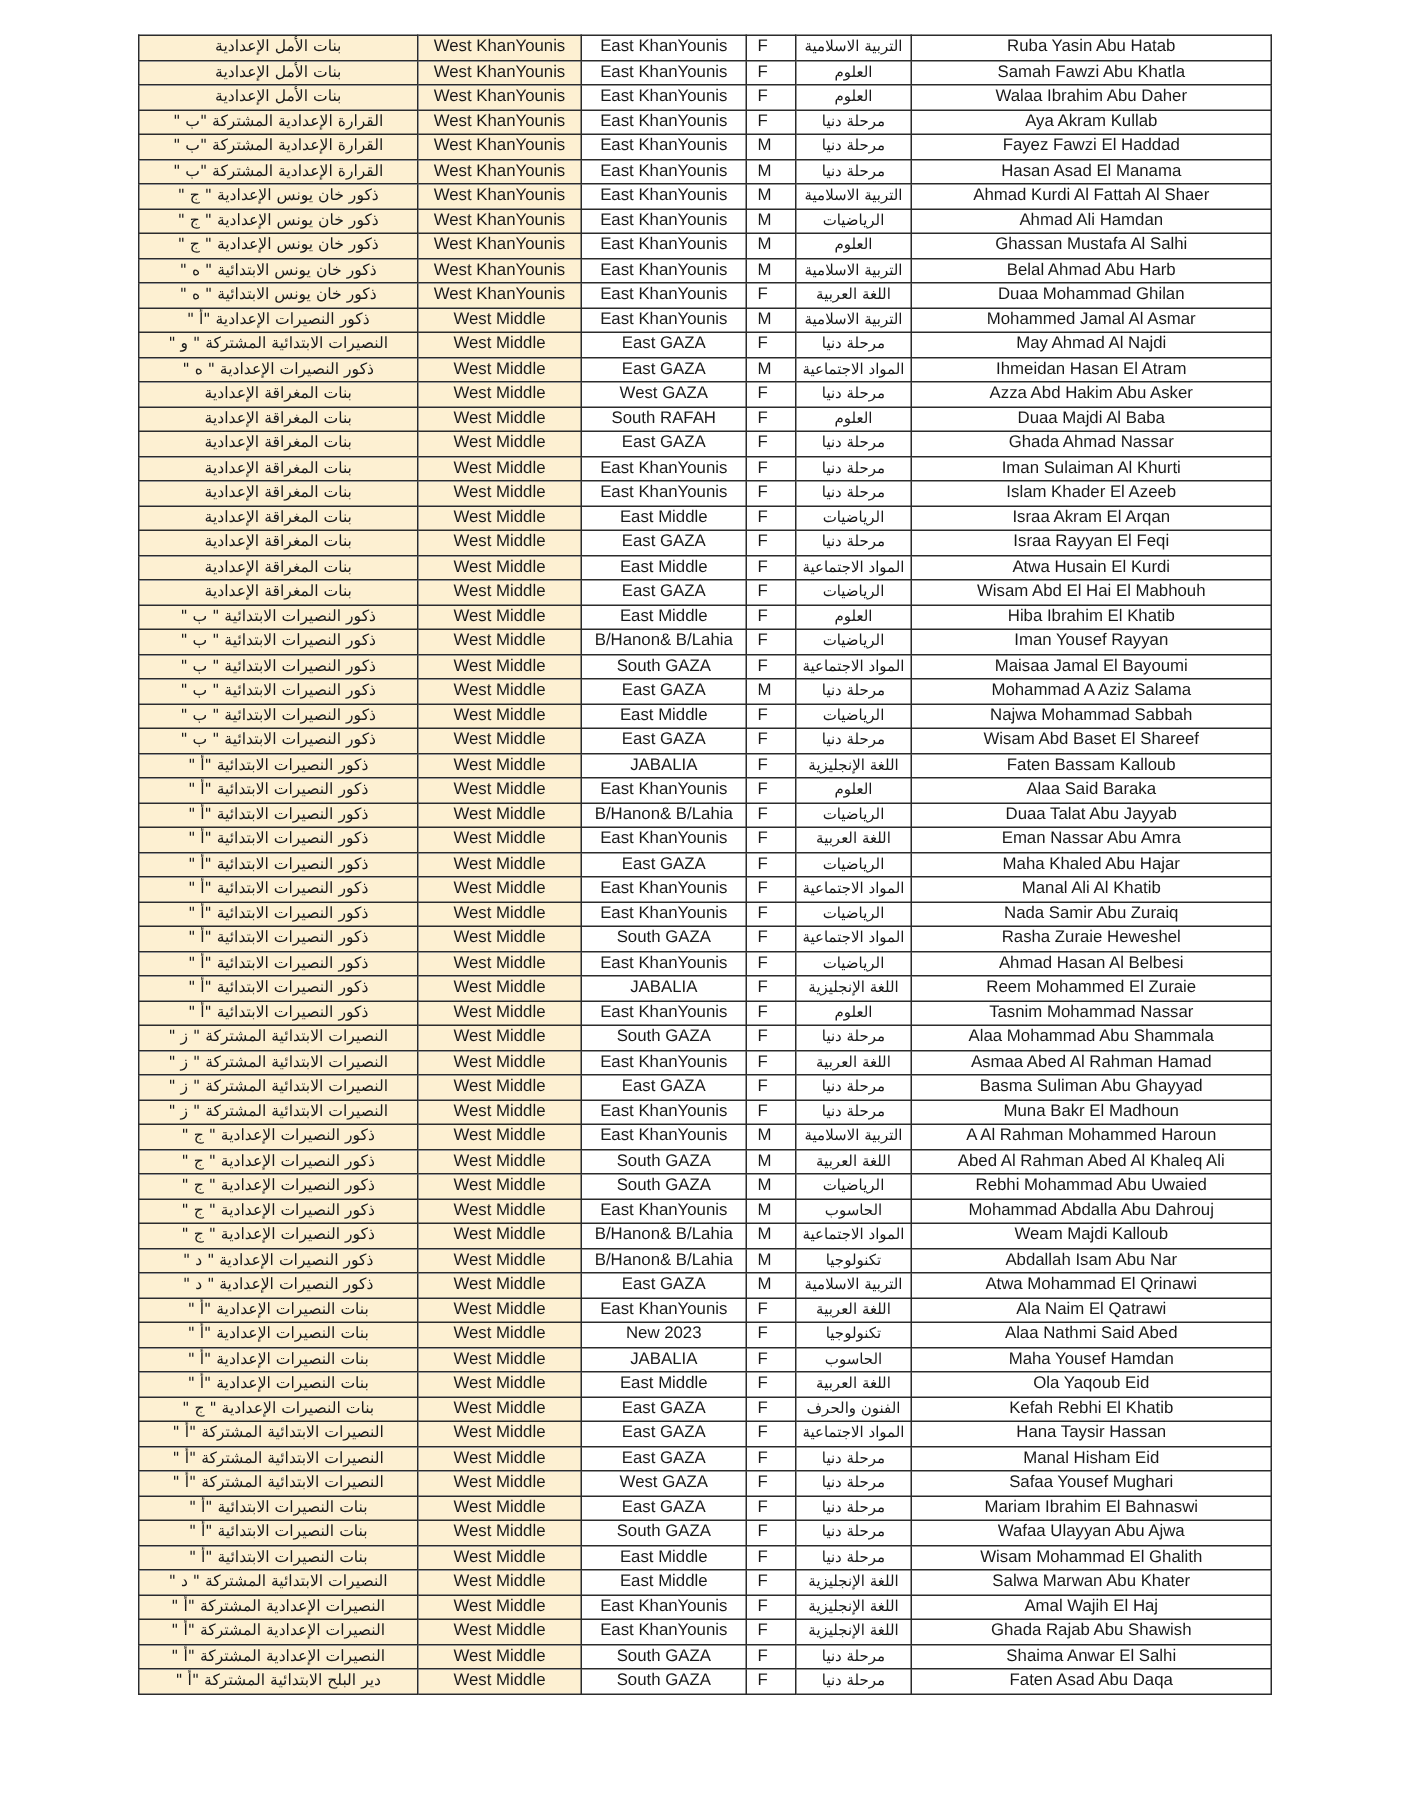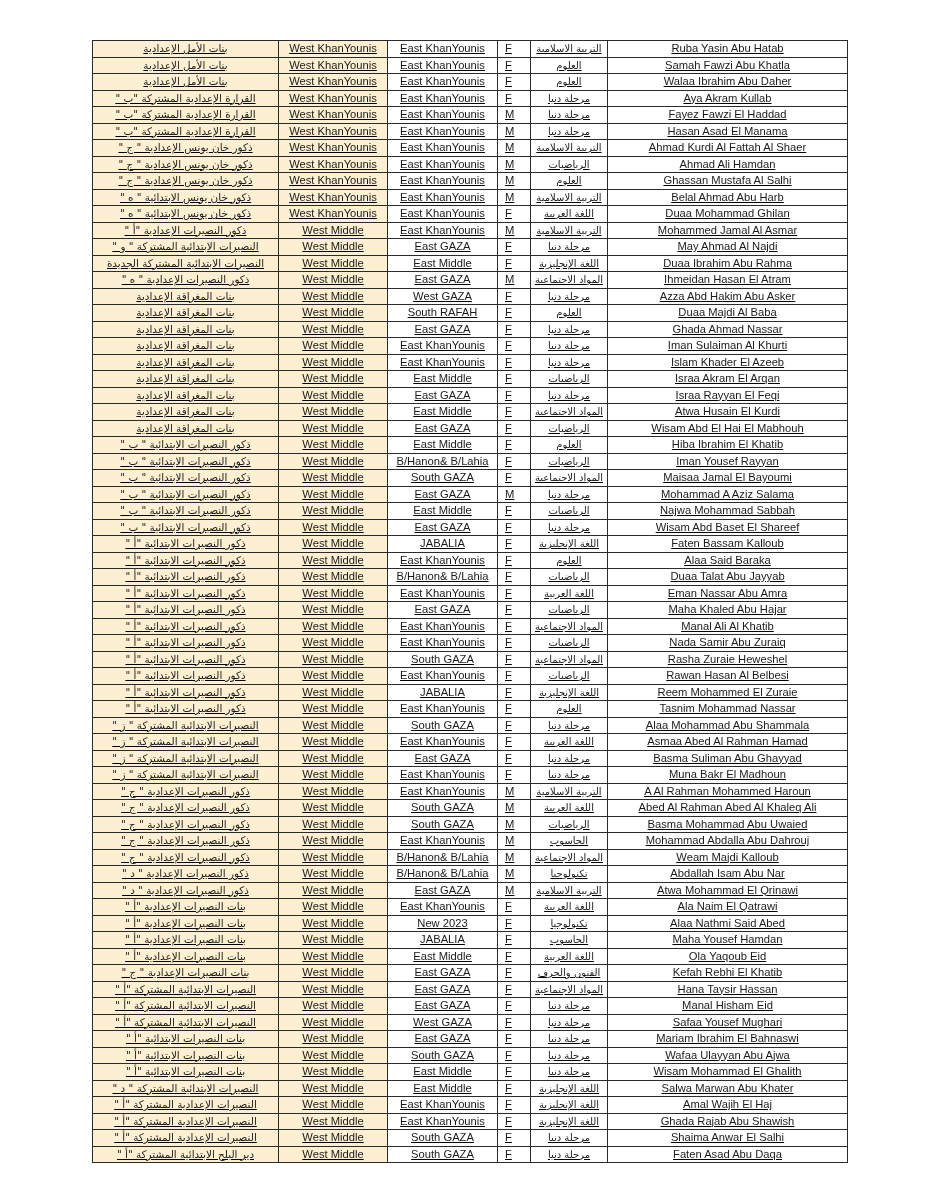--- a/index.html
+++ b/index.html
@@ -1,17 +1,17 @@
 <!DOCTYPE html>
 <html><head>
 <meta charset="utf-8">
 <style>
   html, body { margin: 0; padding: 0; background: #ffffff; }
   body { width: 934px; height: 1200px; position: relative; overflow: hidden; font-family: "Liberation Sans", "DejaVu Sans", sans-serif; }
-  #sheet { position: absolute; left: 92px; top: 40px; border-collapse: collapse; table-layout: fixed; text-decoration: underline; }
+  #sheet { position: absolute; left: 92px; top: 23px; border-collapse: collapse; table-layout: fixed; }
   #sheet td {
     border: 1px solid #2b2b2b;
     height: 15.5px;
     padding: 0;
     font-size: 11.2px;
     line-height: 15.5px;
     color: #1a1a1a;
     text-align: center;
     white-space: nowrap;
     overflow: hidden;
@@ -127,28 +127,20 @@
   </tr>
       <tr>
     <td class="c-school">النصيرات الابتدائية المشتركة " و "</td>
     <td class="c-region">West Middle</td>
     <td class="c-dir">East GAZA</td>
     <td class="c-gender">F</td>
     <td class="c-subject">مرحلة دنيا</td>
     <td class="c-name">May Ahmad Al Najdi</td>
   </tr>
       <tr>
-    <td class="c-school">النصيرات الابتدائية المشتركة الجديدة</td>
-    <td class="c-region">West Middle</td>
-    <td class="c-dir">East Middle</td>
-    <td class="c-gender">F</td>
-    <td class="c-subject">اللغة الإنجليزية</td>
-    <td class="c-name">Duaa Ibrahim Abu Rahma</td>
-  </tr>
-      <tr>
     <td class="c-school">ذكور النصيرات الإعدادية " ه "</td>
     <td class="c-region">West Middle</td>
     <td class="c-dir">East GAZA</td>
     <td class="c-gender">M</td>
     <td class="c-subject">المواد الاجتماعية</td>
     <td class="c-name">Ihmeidan Hasan El Atram</td>
   </tr>
       <tr>
     <td class="c-school">بنات المغراقة الإعدادية</td>
     <td class="c-region">West Middle</td>
@@ -332,21 +324,21 @@
     <td class="c-gender">F</td>
     <td class="c-subject">المواد الاجتماعية</td>
     <td class="c-name">Rasha Zuraie Heweshel</td>
   </tr>
       <tr>
     <td class="c-school">ذكور النصيرات الابتدائية "أ "</td>
     <td class="c-region">West Middle</td>
     <td class="c-dir">East KhanYounis</td>
     <td class="c-gender">F</td>
     <td class="c-subject">الرياضيات</td>
-    <td class="c-name">Rawan Hasan Al Belbesi</td>
+    <td class="c-name">Ahmad Hasan Al Belbesi</td>
   </tr>
       <tr>
     <td class="c-school">ذكور النصيرات الابتدائية "أ "</td>
     <td class="c-region">West Middle</td>
     <td class="c-dir">JABALIA</td>
     <td class="c-gender">F</td>
     <td class="c-subject">اللغة الإنجليزية</td>
     <td class="c-name">Reem Mohammed El Zuraie</td>
   </tr>
       <tr>
@@ -404,21 +396,21 @@
     <td class="c-gender">M</td>
     <td class="c-subject">اللغة العربية</td>
     <td class="c-name">Abed Al Rahman Abed Al Khaleq Ali</td>
   </tr>
       <tr>
     <td class="c-school">ذكور النصيرات الإعدادية " ج "</td>
     <td class="c-region">West Middle</td>
     <td class="c-dir">South GAZA</td>
     <td class="c-gender">M</td>
     <td class="c-subject">الرياضيات</td>
-    <td class="c-name">Basma Mohammad Abu Uwaied</td>
+    <td class="c-name">Rebhi Mohammad Abu Uwaied</td>
   </tr>
       <tr>
     <td class="c-school">ذكور النصيرات الإعدادية " ج "</td>
     <td class="c-region">West Middle</td>
     <td class="c-dir">East KhanYounis</td>
     <td class="c-gender">M</td>
     <td class="c-subject">الحاسوب</td>
     <td class="c-name">Mohammad Abdalla Abu Dahrouj</td>
   </tr>
       <tr>

